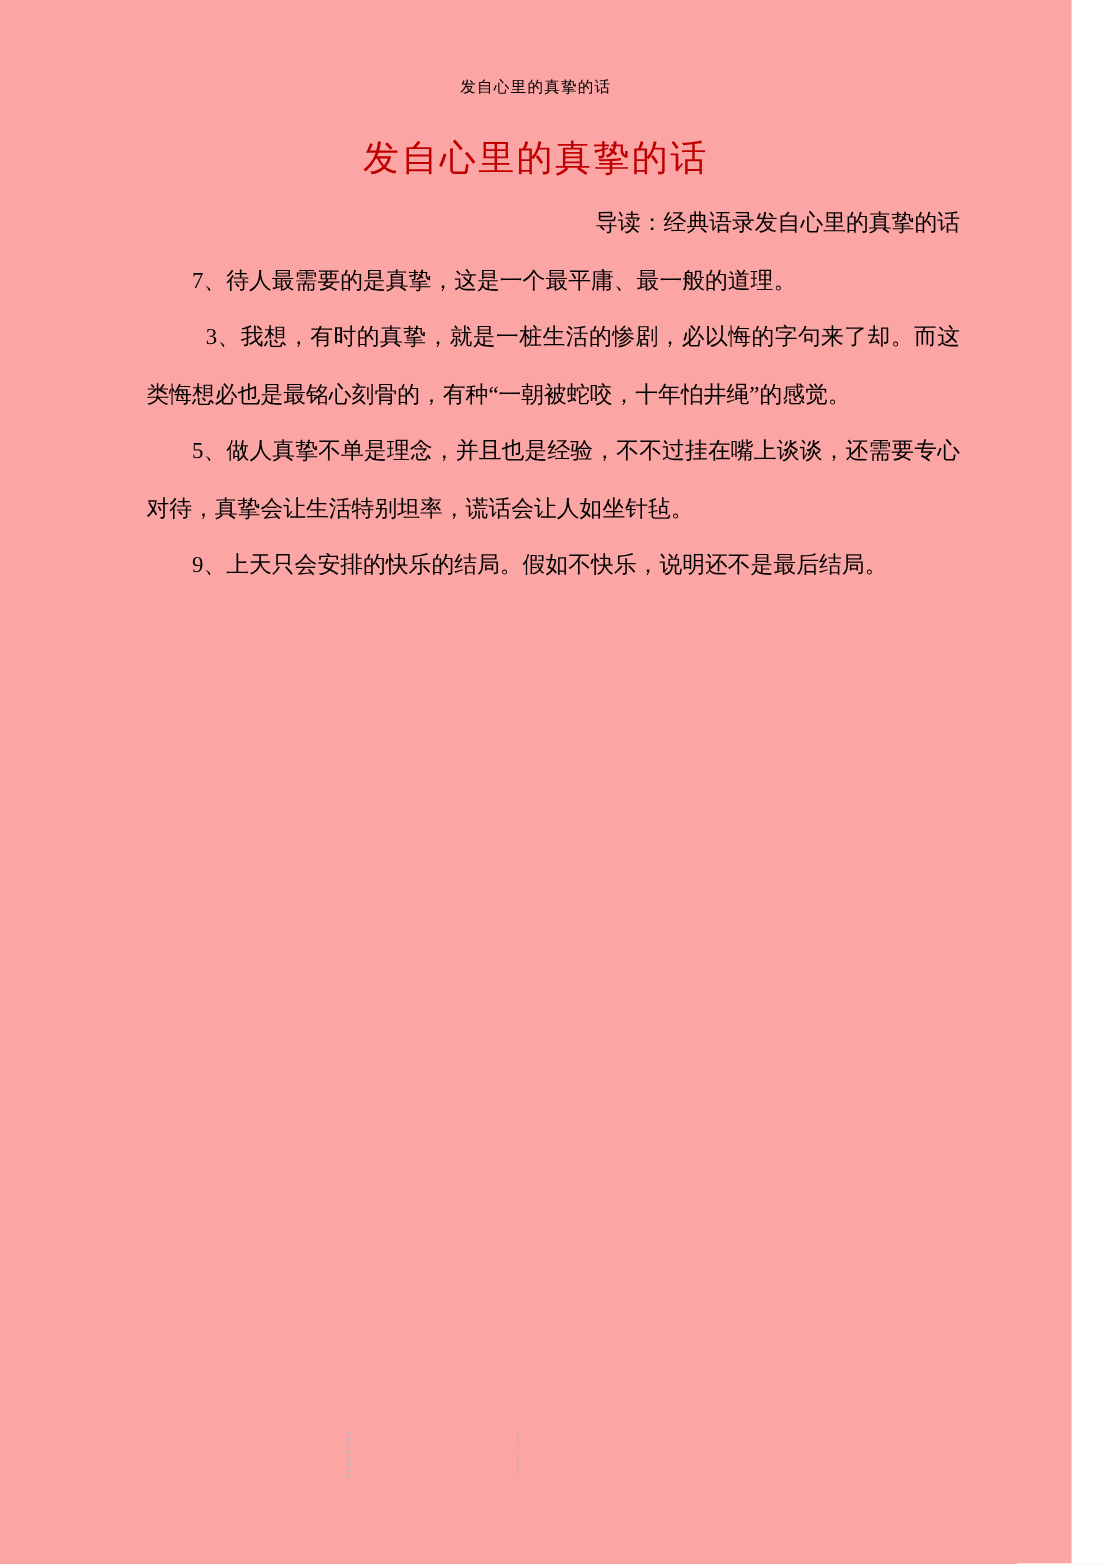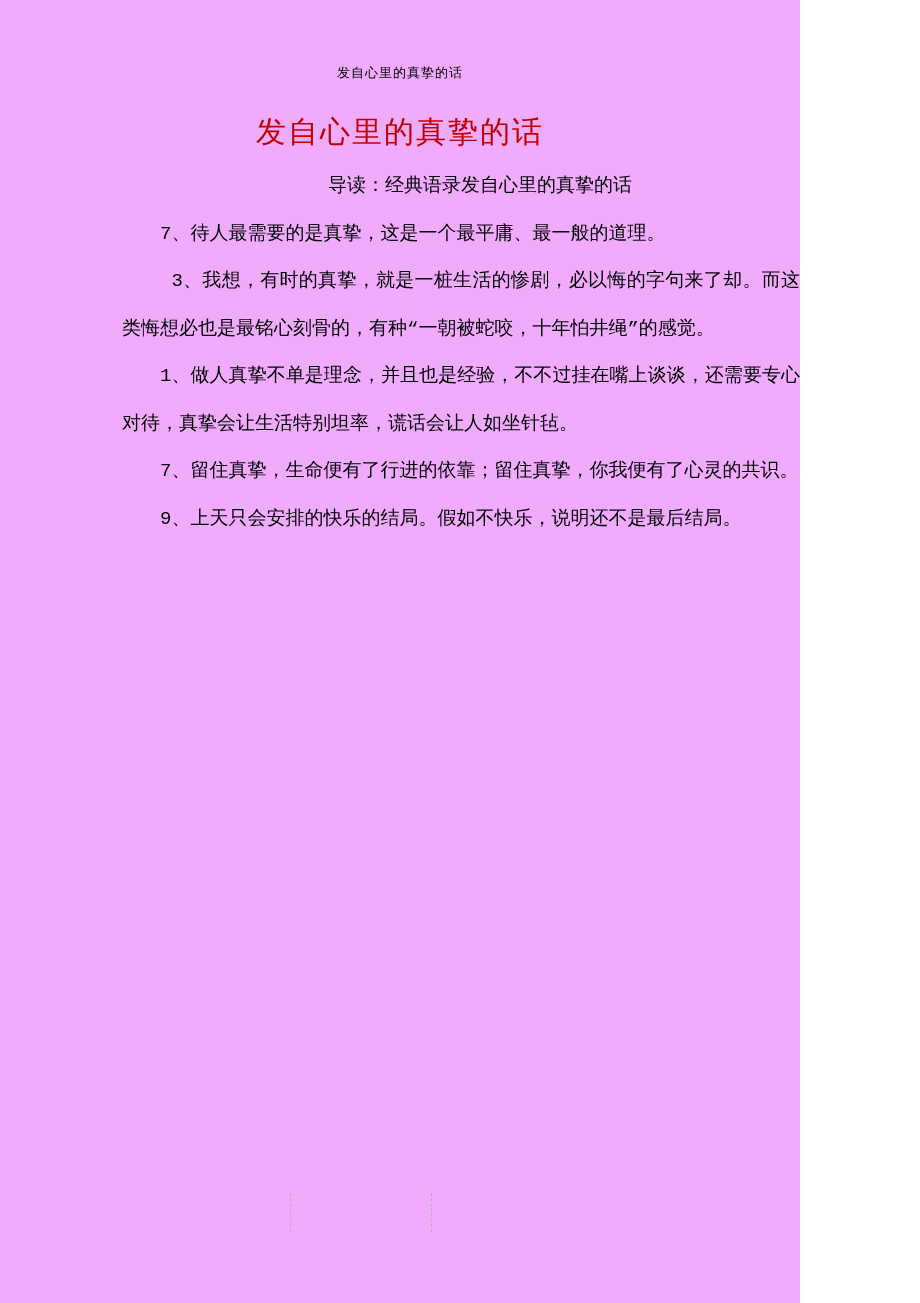--- a/index.html
+++ b/index.html
@@ -1,23 +1,23 @@
 <!DOCTYPE html>
 <html><head>
 <meta charset="utf-8">
 <style>
   * { margin: 0; padding: 0; box-sizing: border-box; }
   html, body { background: #ffffff; }
   .page {
     position: relative;
-    width: 800px;
+    width: 893px;
     height: 1303px;
-    background: #f0abfc;
+    background: #fca5a5;
     overflow: hidden;
-    font-family: Liberation Mono, monospace;
+    font-family: Liberation Serif, serif;
     color: #000000;
   }
   .running-header {
     position: absolute;
     top: 64px;
     left: 0;
     width: 100%;
     text-align: center;
     font-size: 13px;
     letter-spacing: 1px;
@@ -41,21 +41,21 @@
     width: 678px;
   }
   .doc-body p {
     font-size: 19px;
     line-height: 47.5px;
     text-align: justify;
     text-indent: 2em;
     color: #000000;
     word-break: break-all;
   }
-  .doc-body p.lead { text-align: center; }
+  .doc-body p.lead { text-align: right; }
   .doc-body p.indent-extra { text-indent: 2.6em; }
   .border-mark {
     position: absolute;
     top: 1193px;
     width: 1px;
     height: 39px;
     border-left: 1px dashed #b3b3b3;
   }
   .border-mark.left  { left: 290px; }
   .border-mark.right { left: 431px; }
@@ -66,21 +66,20 @@
 <div class="page">
 
   <div class="running-header">发自心里的真挚的话</div>
 
   <h1 class="doc-title" style="color: rgb(192, 0, 0);">发自心里的真挚的话</h1>
 
   <div class="doc-body">
     <p class="lead">导读：经典语录发自心里的真挚的话</p>
     <p>7、待人最需要的是真挚，这是一个最平庸、最一般的道理。</p>
     <p class="indent-extra">3、我想，有时的真挚，就是一桩生活的惨剧，必以悔的字句来了却。而这类悔想必也是最铭心刻骨的，有种“一朝被蛇咬，十年怕井绳”的感觉。</p>
-    <p>1、做人真挚不单是理念，并且也是经验，不不过挂在嘴上谈谈，还需要专心对待，真挚会让生活特别坦率，谎话会让人如坐针毡。</p>
-    <p>7、留住真挚，生命便有了行进的依靠；留住真挚，你我便有了心灵的共识。</p>
+    <p>5、做人真挚不单是理念，并且也是经验，不不过挂在嘴上谈谈，还需要专心对待，真挚会让生活特别坦率，谎话会让人如坐针毡。</p>
     <p>9、上天只会安排的快乐的结局。假如不快乐，说明还不是最后结局。</p>
   </div>
 
   <div class="border-mark left"></div>
   <div class="border-mark right"></div>
 
 </div>
 
 </body></html>

